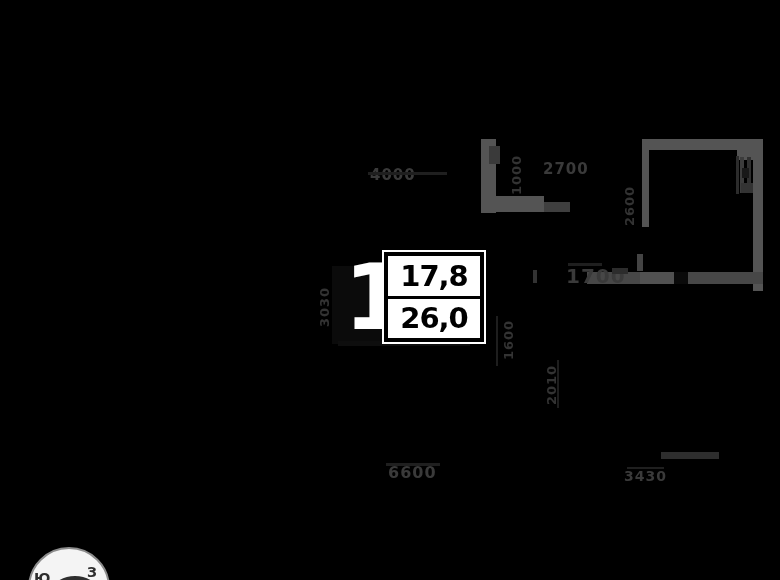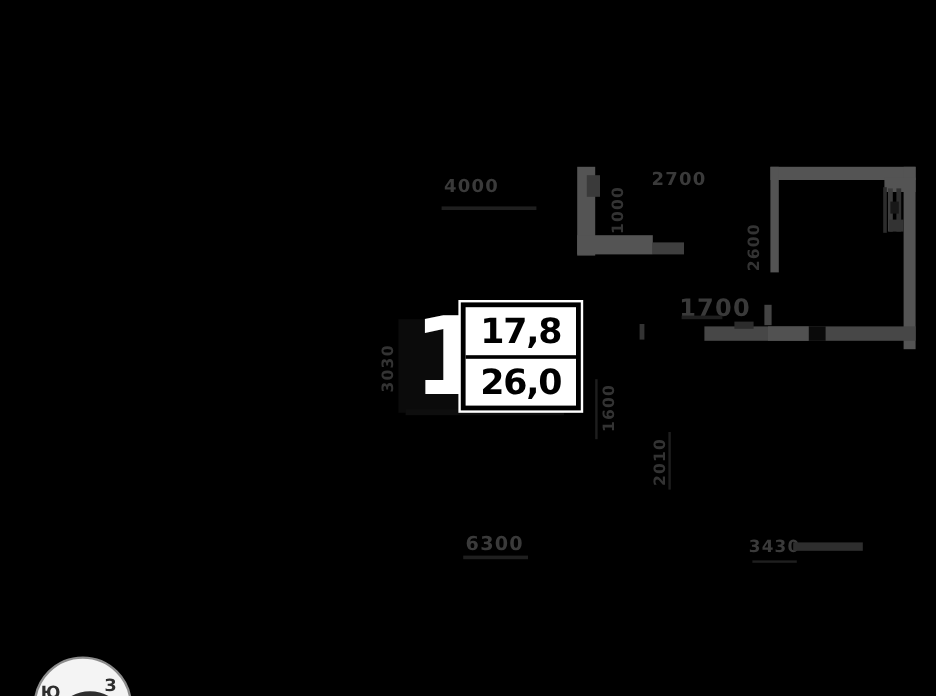--- a/index.html
+++ b/index.html
@@ -2,21 +2,21 @@
 <html><head>
 <meta charset="utf-8">
 <style>
   html,body{margin:0;padding:0;background:#000;}
   #stage{
     position:relative;width:780px;height:580px;background:#000;
     overflow:hidden;font-family:"DejaVu Sans","Liberation Sans",sans-serif;
   }
   .abs{position:absolute;}
   
-  .dim{color:#3a3a3a;font-weight:bold;font-size:15px;letter-spacing:1px;white-space:nowrap;}
+  .dim{color:#3a3a3a;font-weight:bold;font-size:15px;letter-spacing:1px;white-space:nowrap;margin-top:20px;}
   .dim-line{background:#1f1f1f;}
   .dim-rot{
     color:#333;font-weight:bold;font-size:13px;letter-spacing:1px;white-space:nowrap;
     transform:translate(-50%,-50%) rotate(-90deg);
   }
   
   .wall{background:#545454;}
   .wall-dk{background:#474747;}
   
   .unit-one{
@@ -88,21 +88,21 @@
     <div class="cell">26,0</div>
   </div>
 
   <div class="abs dim-rot" style="left:324px;top:307px;">3030</div>
 
   <div class="abs" style="left:496px;top:316px;width:2px;height:50px;background:#1e1e1e;"></div>
   <div class="abs dim-rot" style="left:508px;top:340px;">1600</div>
   <div class="abs" style="left:557px;top:360px;width:2px;height:48px;background:#1e1e1e;"></div>
   <div class="abs dim-rot" style="left:551px;top:385px;">2010</div>
 
-  <div class="abs dim" style="left:388px;top:443px;font-size:16px;">6300</div>
+  <div class="abs dim" style="left:388px;top:443px;font-size:16px;">6600</div>
   <div class="abs dim-line" style="left:386px;top:463px;width:54px;height:3px;"></div>
 
   <div class="abs dim" style="left:624px;top:448px;font-size:14px;">3430</div>
   <div class="abs" style="left:661px;top:452px;width:58px;height:7px;background:#2e2e2e;"></div>
   <div class="abs dim-line" style="left:627px;top:467px;width:37px;height:2px;"></div>
 
   <div class="abs compass" style="left:28px;top:547px;width:78px;height:78px;">
     <div class="compass-ring" style="left:14px;top:27px;width:46px;height:46px;"></div>
     <div class="compass-label" style="left:4px;top:21px;">Ю</div>
     <div class="compass-label" style="left:57px;top:15px;">З</div>

